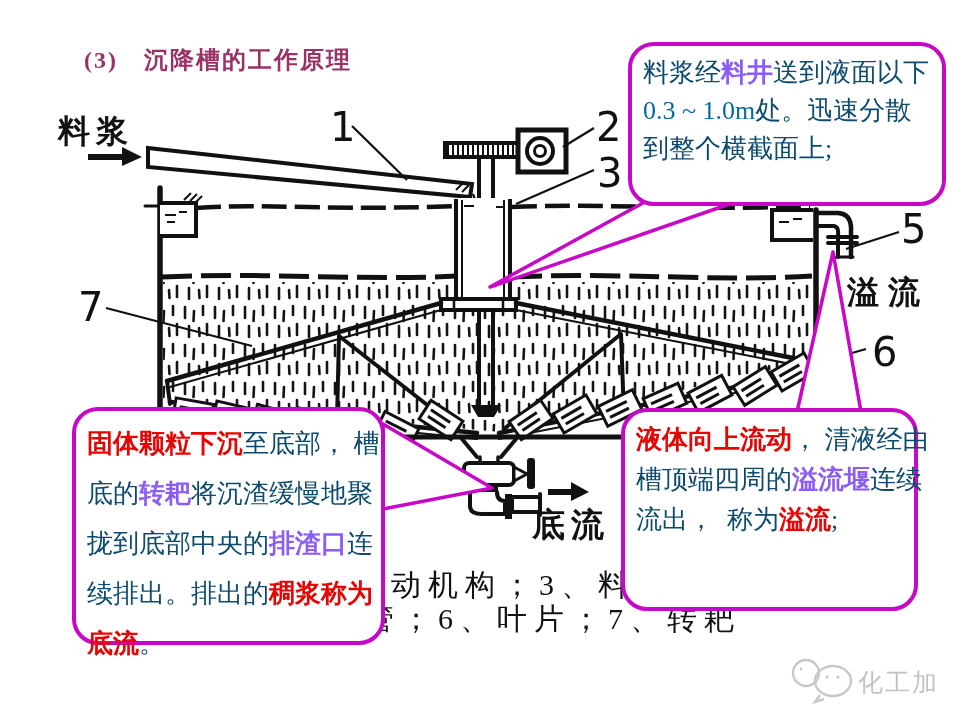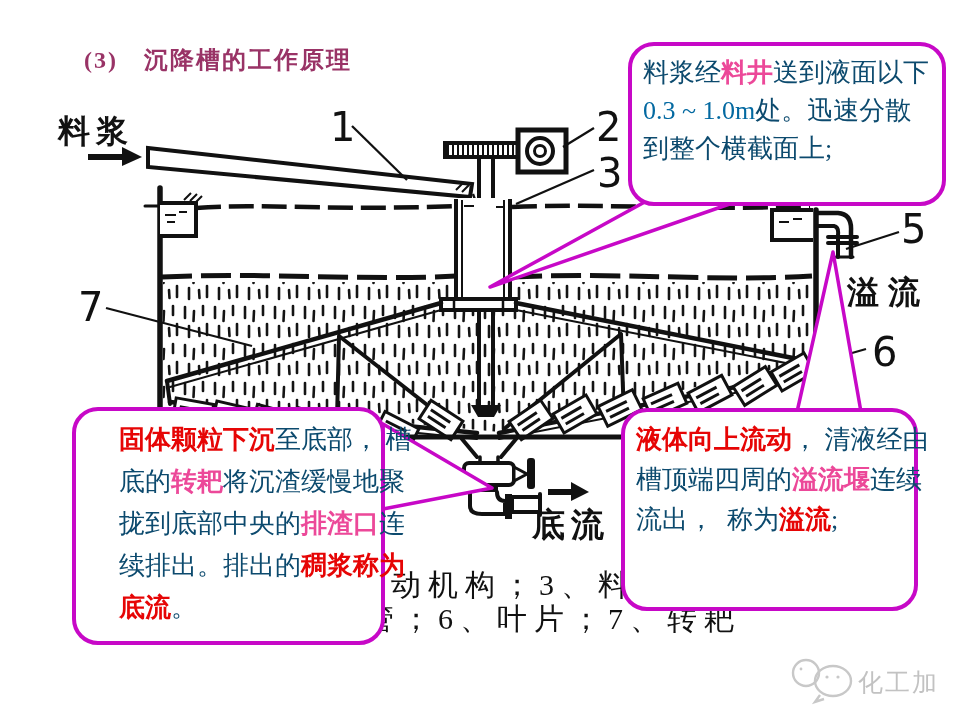--- a/index.html
+++ b/index.html
@@ -6,25 +6,25 @@
   .slide{position:relative;width:960px;height:720px;background:#fff;overflow:hidden;
          font-family:"Liberation Serif","DejaVu Serif",serif;}
   .title{position:absolute;left:84px;top:44px;z-index:2;
          font-size:24px;font-weight:bold;color:#993366;letter-spacing:2px;}
   .diagram-svg{position:absolute;left:0;top:0;z-index:1;}
   .callout{position:absolute;background:#fff;border:4px solid #c708c7;border-radius:26px;z-index:3;box-sizing:border-box;}
   .callout p{margin:0;padding:8px 11px;font-size:26px;white-space:pre;color:#151515;}
   .co-feed{left:628px;top:42px;width:318px;height:164px;}
   .co-feed p{line-height:38px;}
   .co-solid{left:72px;top:407px;width:313px;height:238px;}
-  .co-solid p{line-height:42px;margin-left:32px;}
+  .co-solid p{line-height:50px;}
   .co-liquid{left:621px;top:408px;width:297px;height:203px;}
   .co-liquid p{line-height:40px;}
   .seg-k{color:#0c4a6e;}
-  .seg-m{color:#ec4899;font-weight:bold;}
+  .seg-m{color:#8b5cf6;font-weight:bold;}
   .seg-r{color:#e60505;font-weight:bold;}
   .seg-rp{color:#0369a1;}
   .num{font-family:"DejaVu Sans",sans-serif;font-size:40px;fill:#111;}
   .cnlabel{font-weight:bold;fill:#111;}
   .caption{font-size:30px;letter-spacing:7px;fill:#111;}
   .wmtext{font-size:25px;fill:#c2c2c2;letter-spacing:2px;}
 </style>
 </head>
 <body>
 

